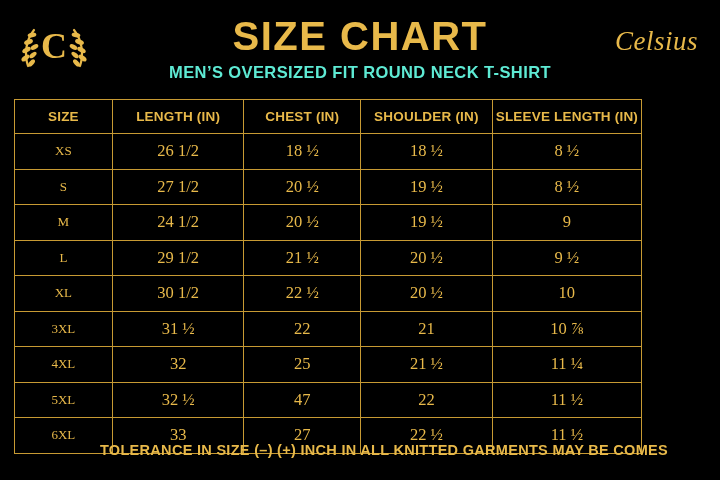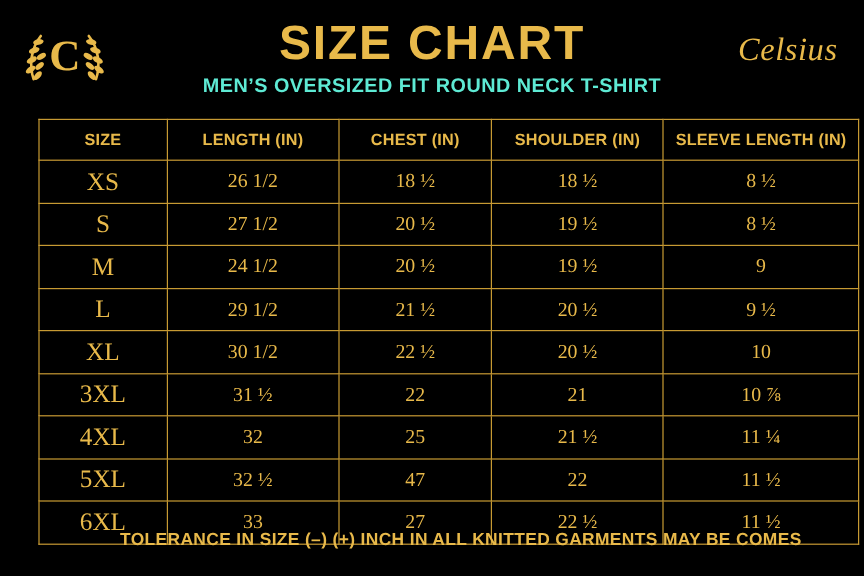--- a/index.html
+++ b/index.html
@@ -68,23 +68,23 @@
     font-family: "Liberation Serif", serif;
     font-style: italic;
     font-size: 27px;
     color: #e8b94a;
     letter-spacing: 0.5px;
   }
 
   
   .table-wrap {
     position: absolute;
-    left: 32px;
+    left: 14px;
     top: 99px;
-    width: 684px;
+    width: 628px;
   }
   table {
     width: 100%;
     border-collapse: collapse;
     table-layout: fixed;
   }
   th, td {
     border: 1px solid #c79a33;
     text-align: center;
     color: #e8b94a;
@@ -97,21 +97,21 @@
     font-weight: bold;
     font-size: 13.5px;
     letter-spacing: 0.2px;
     height: 33px;
   }
   tbody td {
     font-family: "Liberation Serif", serif;
     font-size: 16.5px;
   }
   tbody td.size-cell {
-    font-size: 21px;
+    font-size: 13px;
   }
   col.c0 { width: 15.6%; }
   col.c1 { width: 21.0%; }
   col.c2 { width: 18.6%; }
   col.c3 { width: 21.0%; }
   col.c4 { width: 23.8%; }
 
   
   .footer {
     position: absolute;

